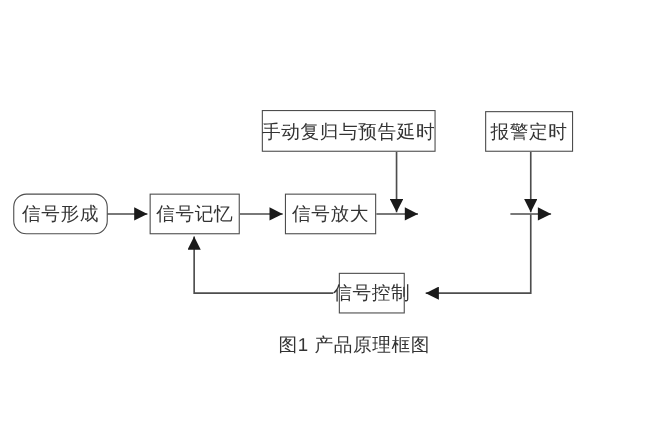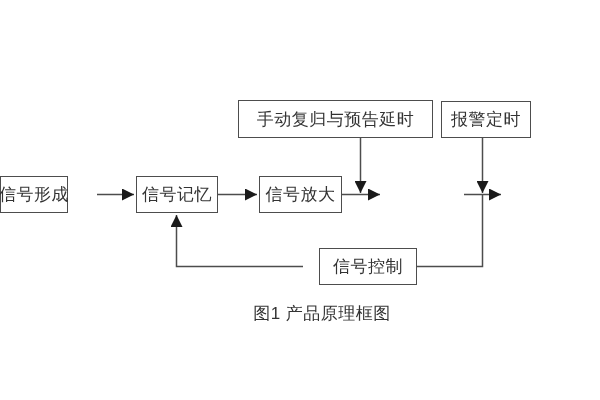--- a/index.html
+++ b/index.html
@@ -29,28 +29,28 @@
     background: #ffffff;
     color: #333333;
     font-size: 17px;
     line-height: 1;
     display: flex;
     align-items: center;
     justify-content: center;
     white-space: nowrap;
     letter-spacing: 0.5px;
   }
-  #n-forming  { left: 0;  top: 176px; width: 68px;  height: 37px; }
+  #n-forming  { left: 12px;  top: 176px; width: 86px;  height: 37px; border-radius: 12px; }
   #n-memory   { left: 136px; top: 176px; width: 82px;  height: 37px; }
   #n-amplify  { left: 259px; top: 176px; width: 83px;  height: 37px; }
   #n-compare  { left: 382px; top: 176px; width: 82px;  height: 37px; }
   #n-output   { left: 503px; top: 176px; width: 84px;  height: 37px; }
-  #n-manual   { left: 238px; top: 100px; width: 195px; height: 38px; }
-  #n-alarm    { left: 441px; top: 101px; width: 90px;  height: 37px; }
-  #n-control  { left: 319px; top: 248px; width: 98px;  height: 37px; }
+  #n-manual   { left: 238px; top: 100px; width: 158px; height: 38px; }
+  #n-alarm    { left: 441px; top: 101px; width: 80px;  height: 37px; }
+  #n-control  { left: 308px; top: 248px; width: 60px;  height: 37px; }
   #caption {
     position: absolute;
     left: 0;
     top: 302px;
     width: 644px; 
     text-align: center;
     color: #333333;
     font-size: 17px;
     letter-spacing: 0.5px;
   }

